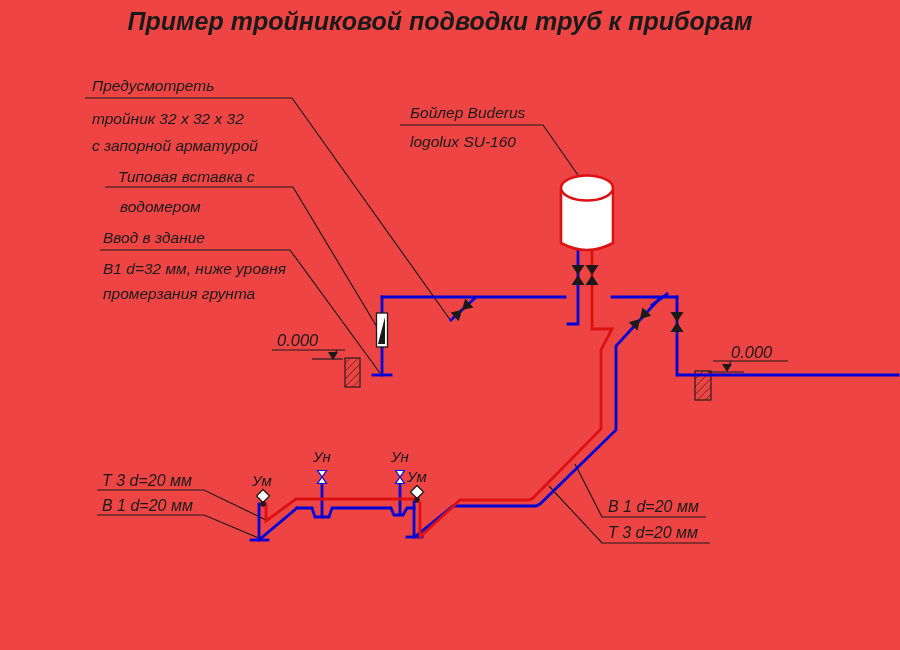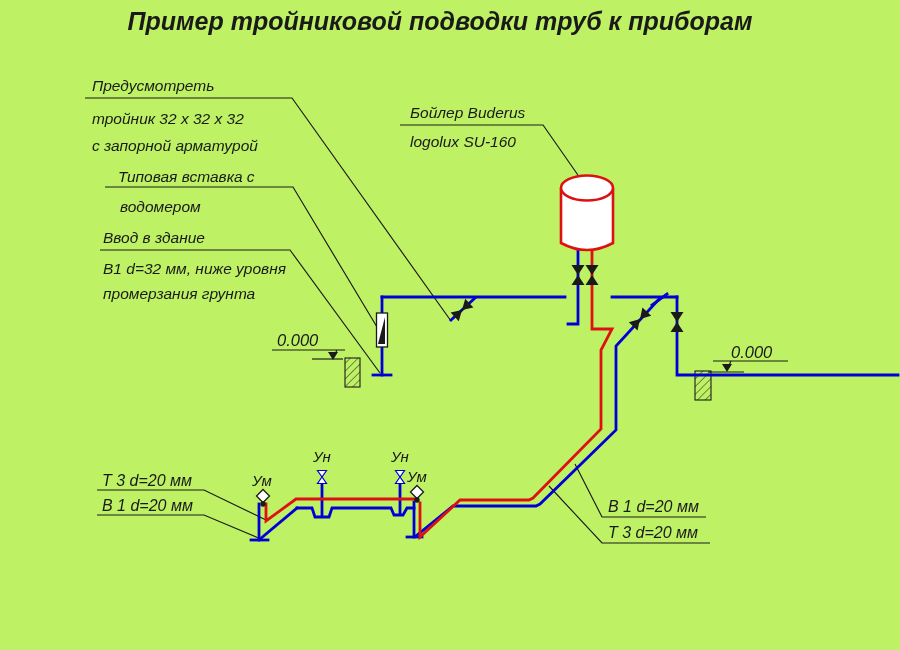--- a/index.html
+++ b/index.html
@@ -1,16 +1,16 @@
 <!DOCTYPE html>
 <html style="--cold-pipe: #0000d6; --hot-pipe: #dd1111; --ink: #1a1a1a;"><head>
 <meta charset="utf-8">
 <style>
   html,body{margin:0;padding:0;background:#ffffff;}
-  .stage{position:relative;width:900px;height:650px;background:#bef264;overflow:hidden;}
+  .stage{position:relative;width:900px;height:650px;background:#ef4444;overflow:hidden;}
   svg{display:block;}
   :root{
     --cold-pipe:#0000d6;
     --hot-pipe:#dd1111;
     --ink:#1a1a1a;
   }
   .pipe-cold{stroke:var(--cold-pipe);fill:none;stroke-width:2.8;stroke-linecap:square;stroke-linejoin:miter;}
   .pipe-hot{stroke:var(--hot-pipe);fill:none;stroke-width:2.8;stroke-linecap:square;stroke-linejoin:miter;}
   .boiler-line{stroke:var(--hot-pipe);fill:none;stroke-width:2.6;}
   .boiler-fill{fill:#ffffff;}

